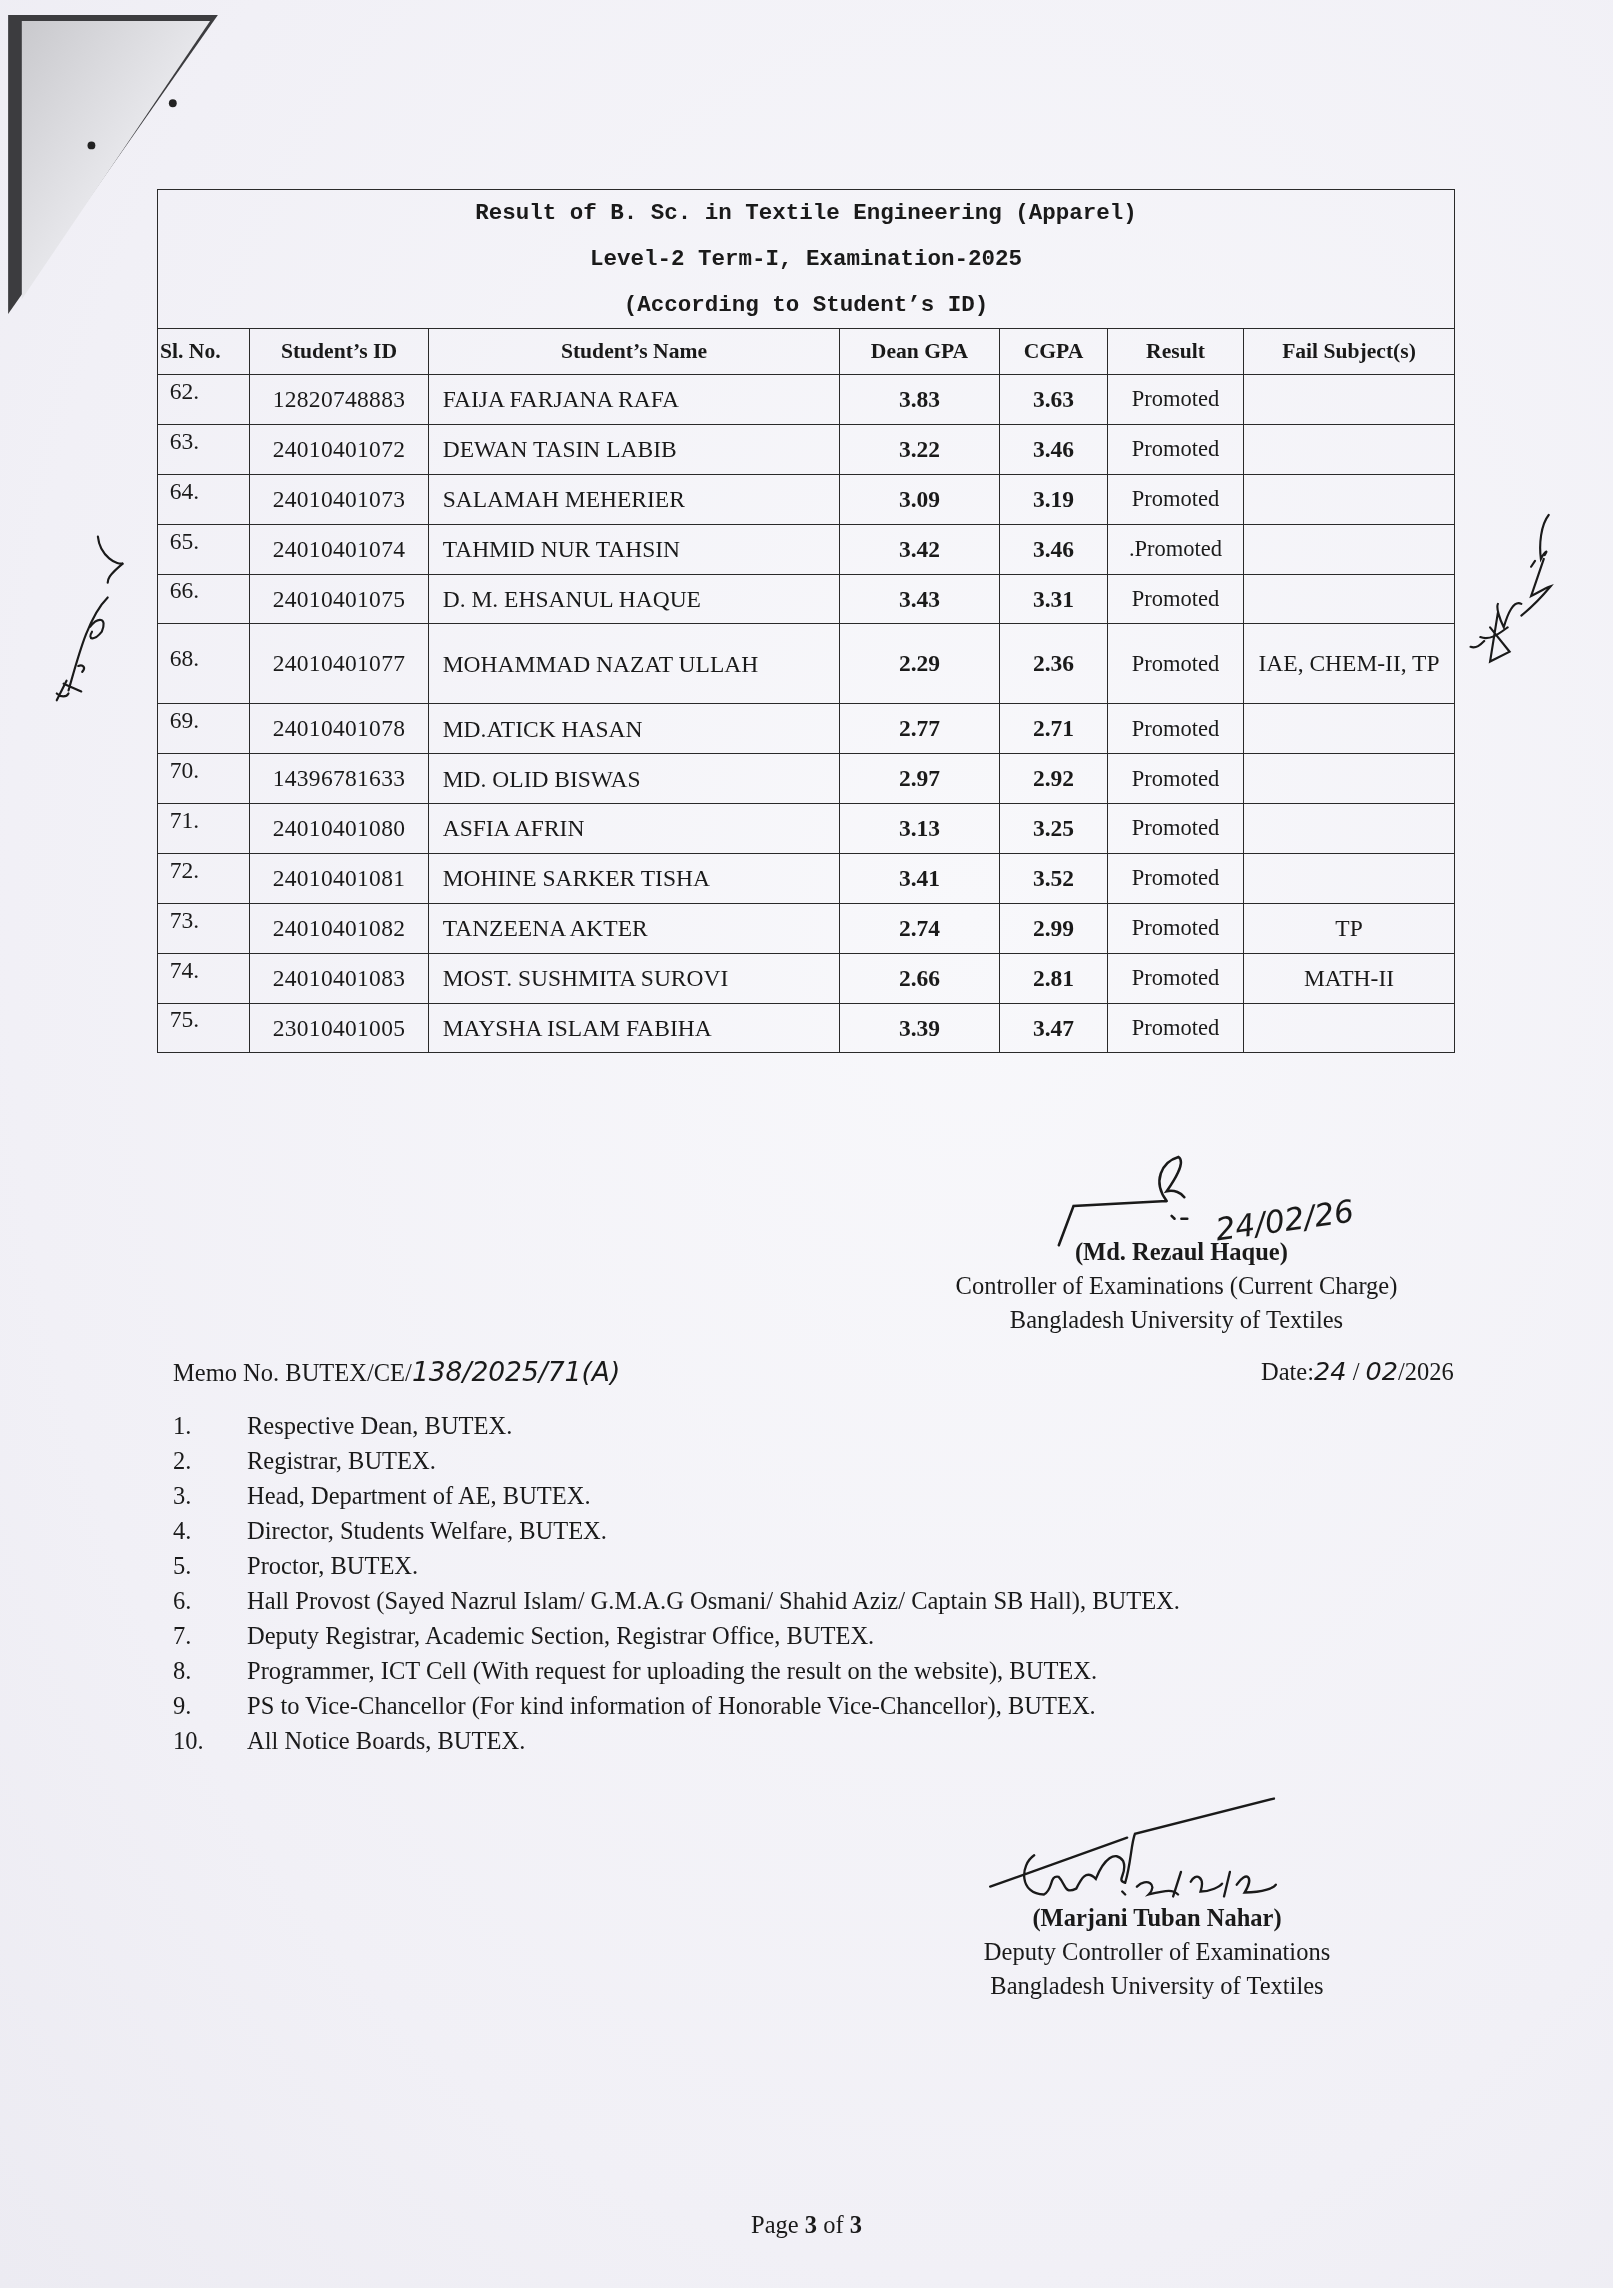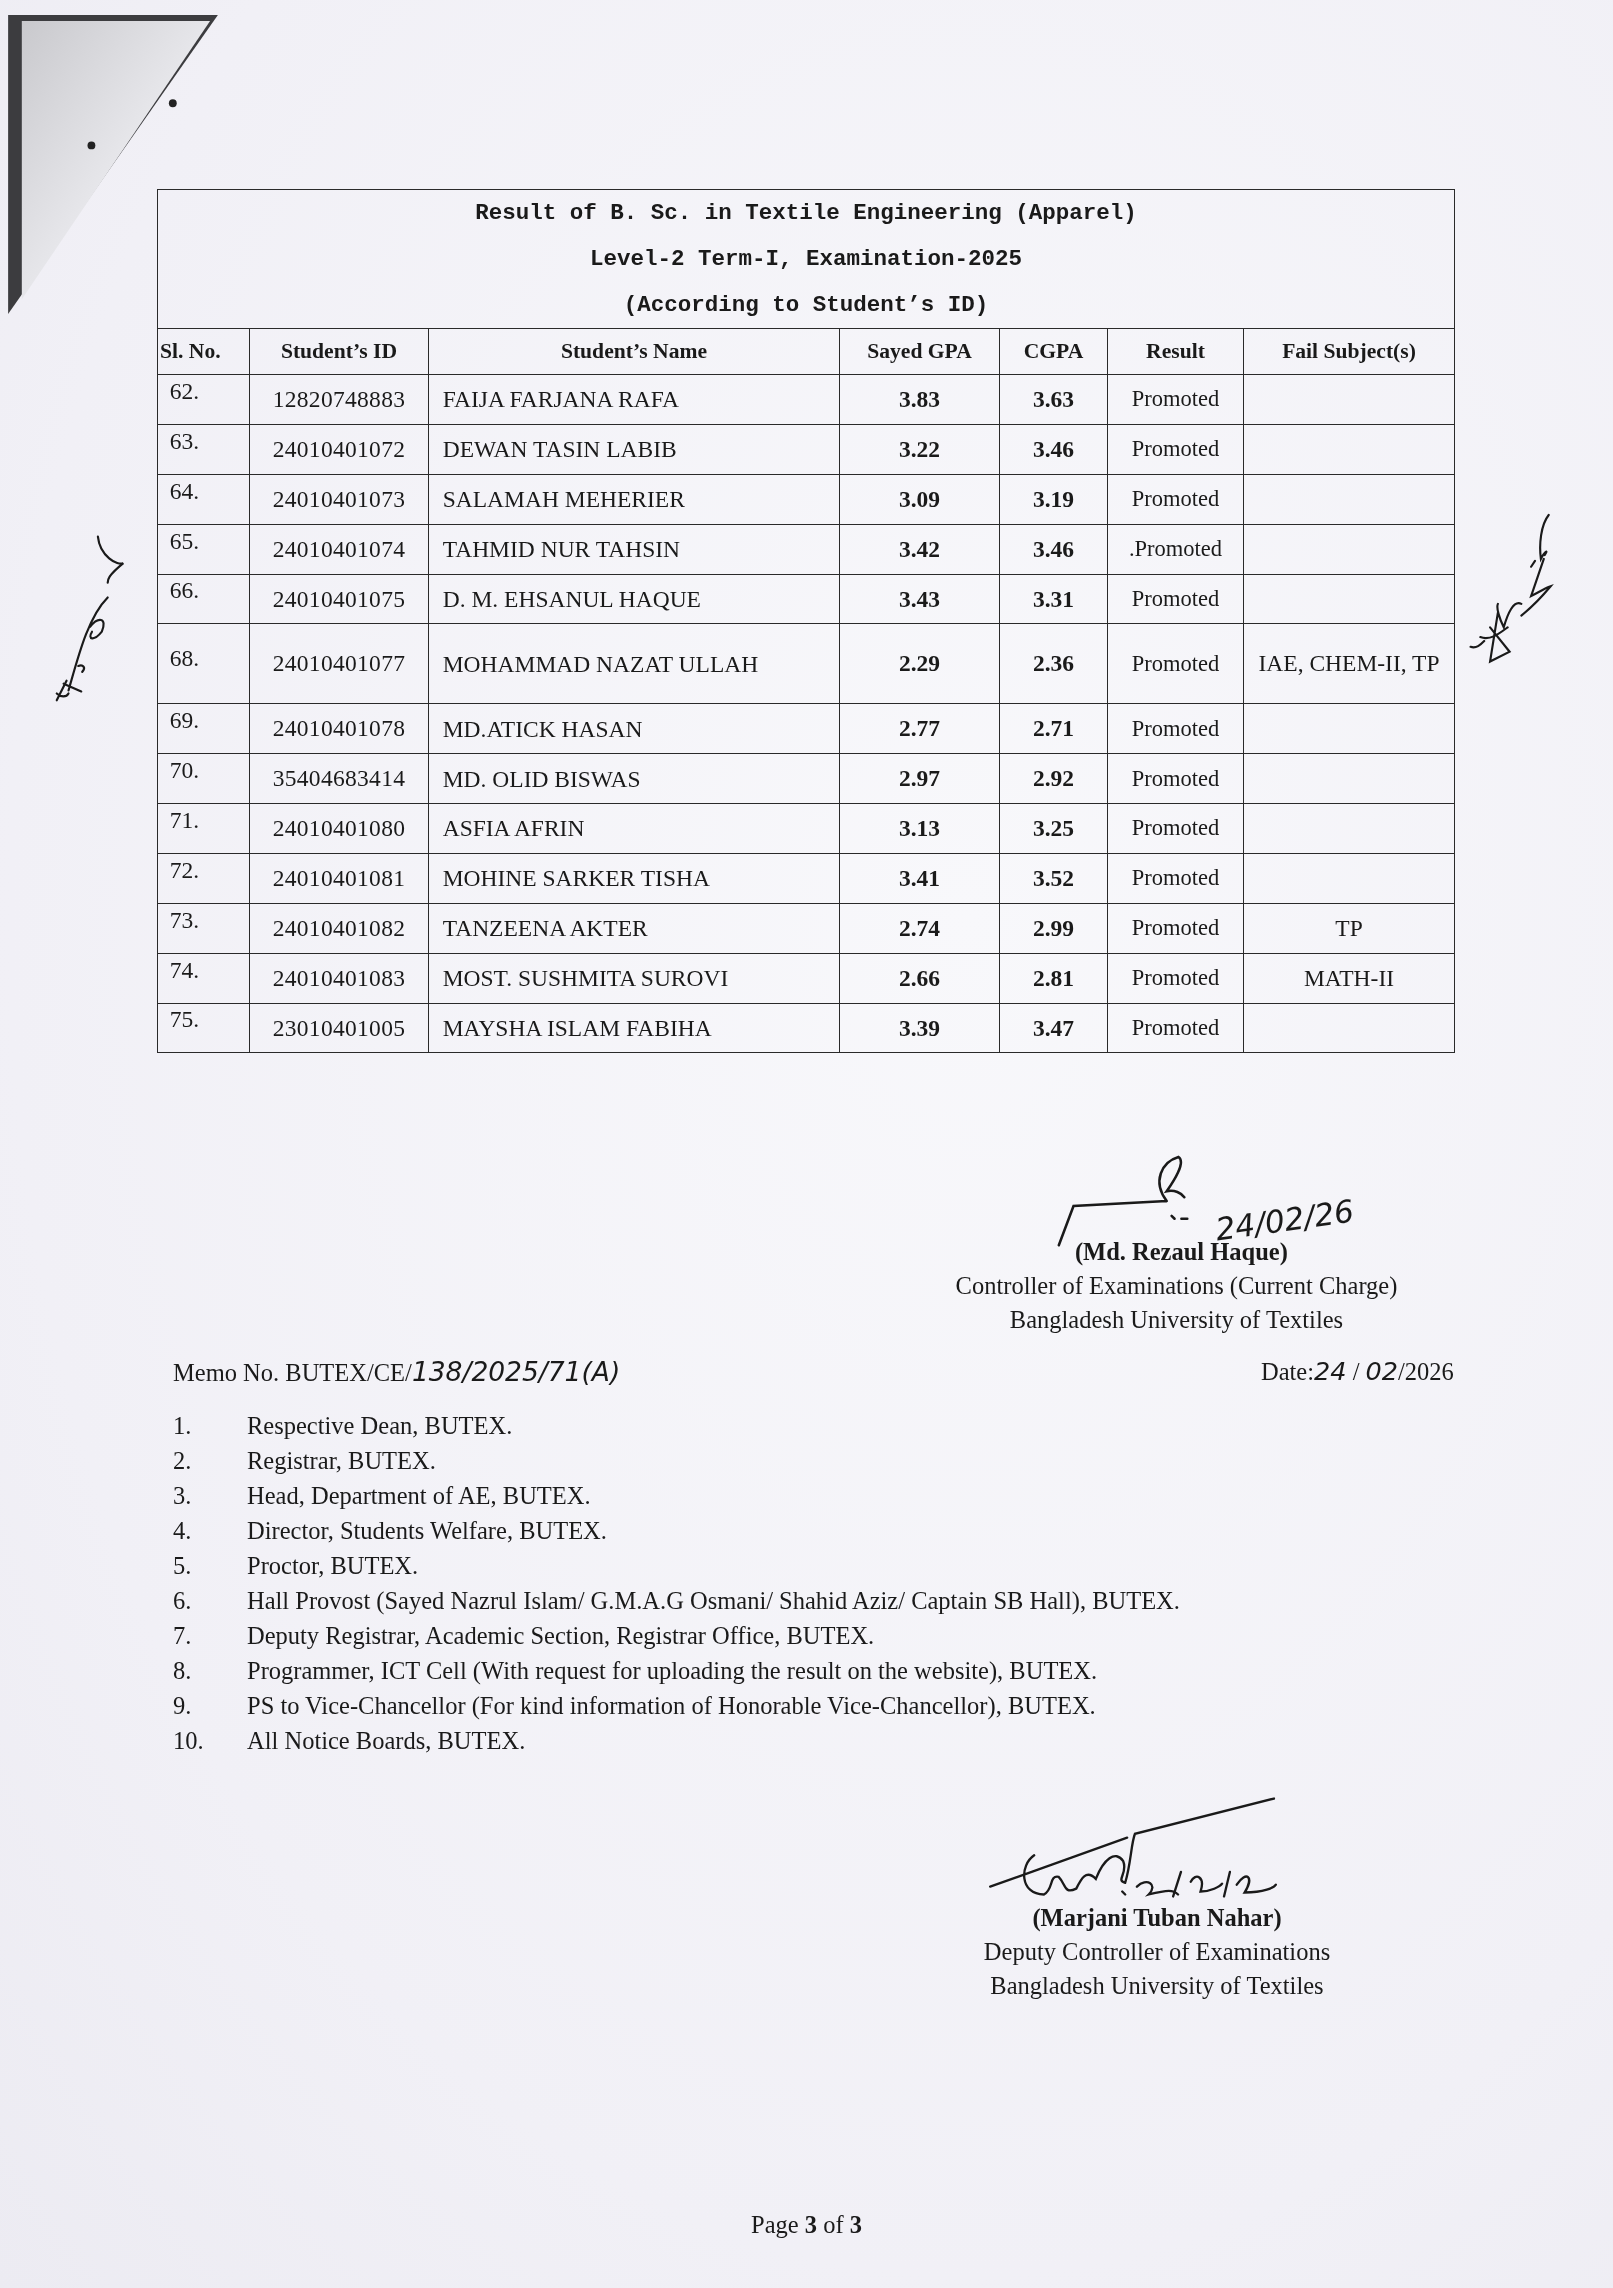--- a/index.html
+++ b/index.html
@@ -105,21 +105,21 @@
         <td class="title-cell" colspan="7">
           <div>Result of B. Sc. in Textile Engineering (Apparel)</div>
           <div>Level-2 Term-I, Examination-2025</div>
           <div>(According to Student’s ID)</div>
         </td>
       </tr>
       <tr>
         <th style="text-align:left;padding-left:2px">Sl. No.</th>
         <th>Student’s ID</th>
         <th>Student’s Name</th>
-        <th>Sayed GPA</th>
+        <th>Dean GPA</th>
         <th>CGPA</th>
         <th>Result</th>
         <th>Fail Subject(s)</th>
       </tr>
     </thead>
     <tbody>
       <tr>
         <td class="sl">62.</td>
         <td class="sid">12820748883</td>
         <td class="name">FAIJA FARJANA RAFA</td>
@@ -177,21 +177,21 @@
         <td class="sl">69.</td>
         <td class="sid">24010401078</td>
         <td class="name">MD.ATICK HASAN</td>
         <td class="gpa">2.77</td>
         <td class="gpa">2.71</td>
         <td class="res">Promoted</td>
         <td class="fail"></td>
       </tr>
       <tr>
         <td class="sl">70.</td>
-        <td class="sid">35404683414</td>
+        <td class="sid">14396781633</td>
         <td class="name">MD. OLID BISWAS</td>
         <td class="gpa">2.97</td>
         <td class="gpa">2.92</td>
         <td class="res">Promoted</td>
         <td class="fail"></td>
       </tr>
       <tr>
         <td class="sl">71.</td>
         <td class="sid">24010401080</td>
         <td class="name">ASFIA AFRIN</td>

